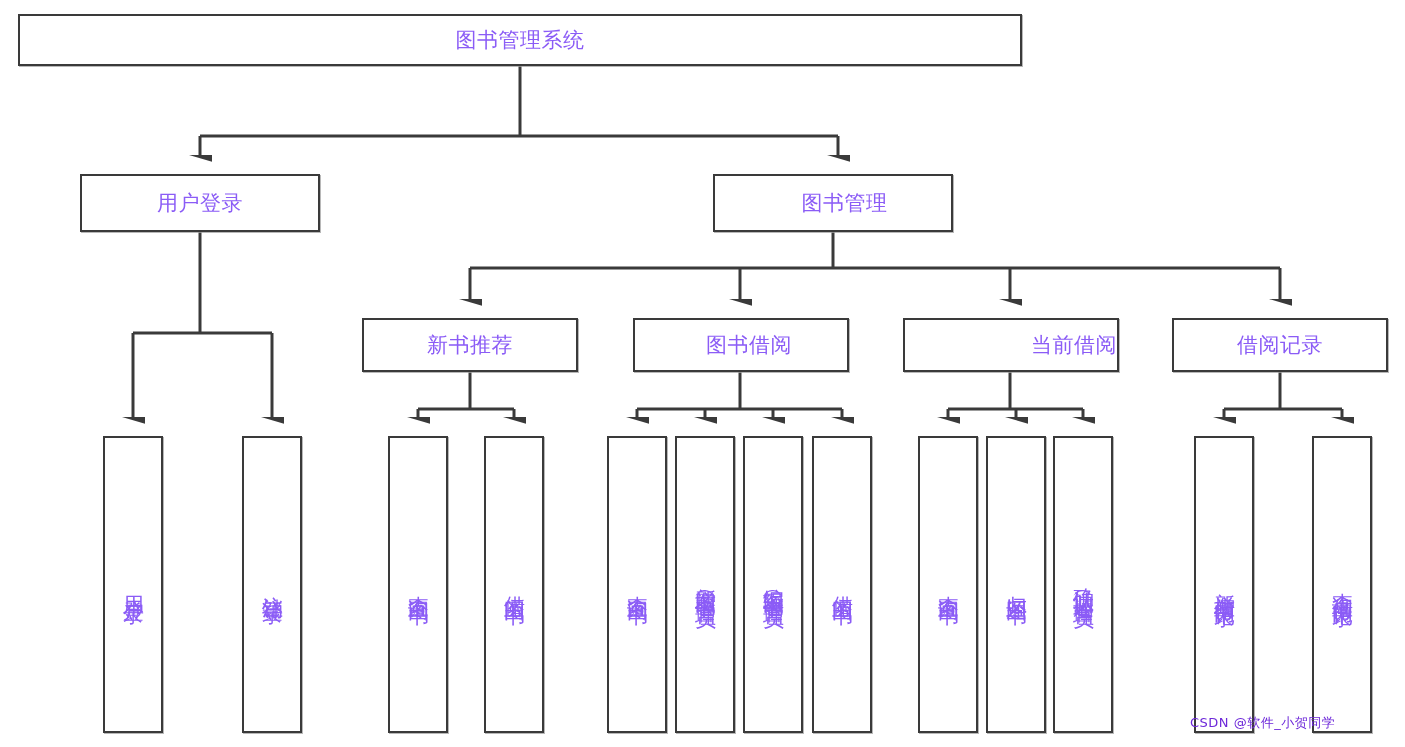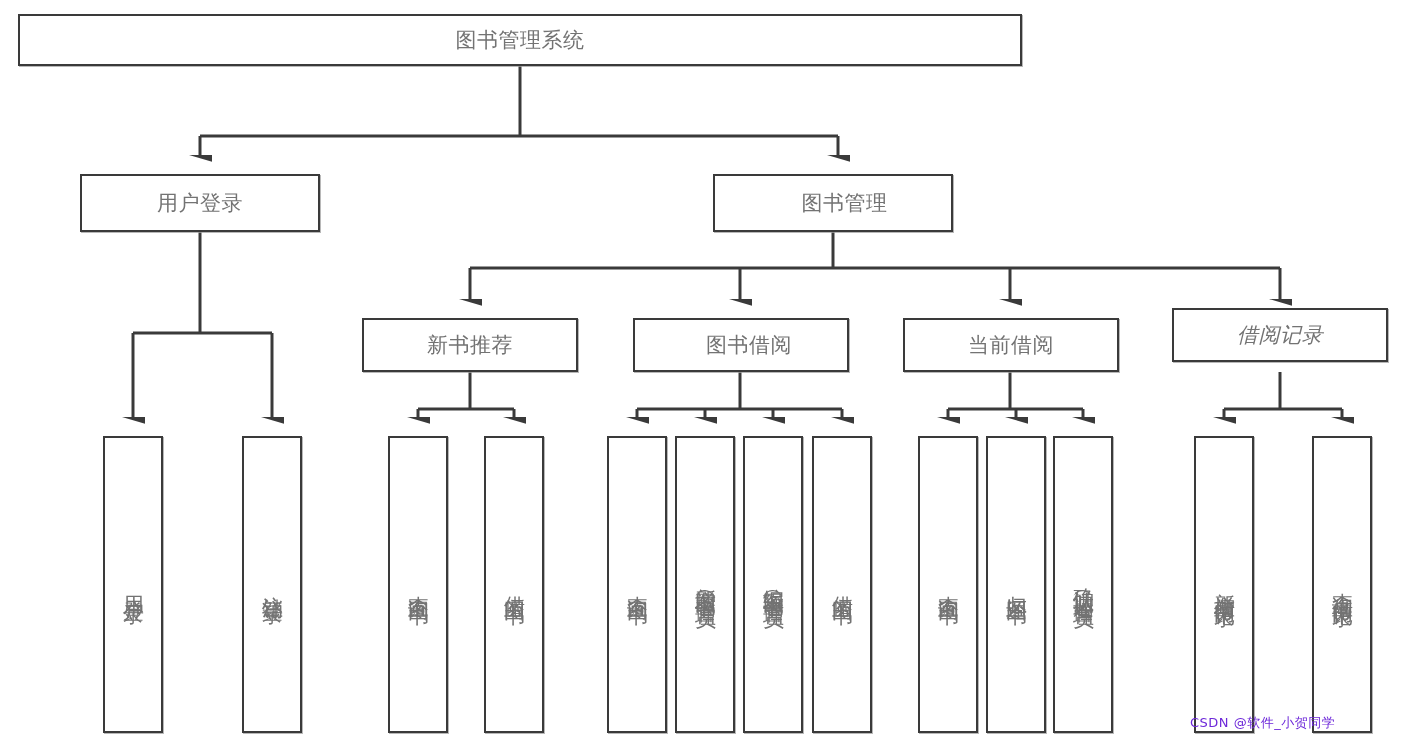--- a/index.html
+++ b/index.html
@@ -29,21 +29,21 @@
     position: absolute;
     box-sizing: border-box;
     background: #ffffff;
     border: 2px solid #3a3a3a;
     display: flex;
     align-items: center;
     justify-content: center;
     box-shadow: 1px 1px 0 rgba(160,160,160,0.75);
   }
   .node-label {
-    color: #737373;
+    color: #8b5cf6;
     font-size: 21px;
     line-height: 1.15;
     white-space: nowrap;
     letter-spacing: 0.5px;
   }
   .node.leaf {
     align-items: center;
   }
   .node.leaf .node-label {
     writing-mode: vertical-rl;
@@ -127,24 +127,24 @@
   <div class="node" style="left:713px; top:174px; width:240px; height:58px;padding-left:23px;">
     <span class="node-label">图书管理</span>
   </div>
 
   <div class="node" style="left:362px; top:318px; width:216px; height:54px;">
     <span class="node-label">新书推荐</span>
   </div>
   <div class="node" style="left:633px; top:318px; width:216px; height:54px;padding-left:16px;">
     <span class="node-label">图书借阅</span>
   </div>
-  <div class="node" style="left:903px; top:318px; width:216px; height:54px;">
+  <div class="node" style="left:903px; top:318px; width:216px; height:54px;justify-content:flex-end;">
     <span class="node-label">当前借阅</span>
   </div>
-  <div class="node" style="left:1172px; top:308px; width:216px; height:54px;font-style:italic;">
+  <div class="node" style="left:1172px; top:318px; width:216px; height:54px;">
     <span class="node-label">借阅记录</span>
   </div>
 
   <div class="node leaf" style="left:103px; top:436px; width:60px; height:297px;">
     <span class="node-label">用户登录</span>
   </div>
   <div class="node leaf" style="left:242px; top:436px; width:60px; height:297px;">
     <span class="node-label">注销登录</span>
   </div>
   <div class="node leaf" style="left:388px; top:436px; width:60px; height:297px;">

